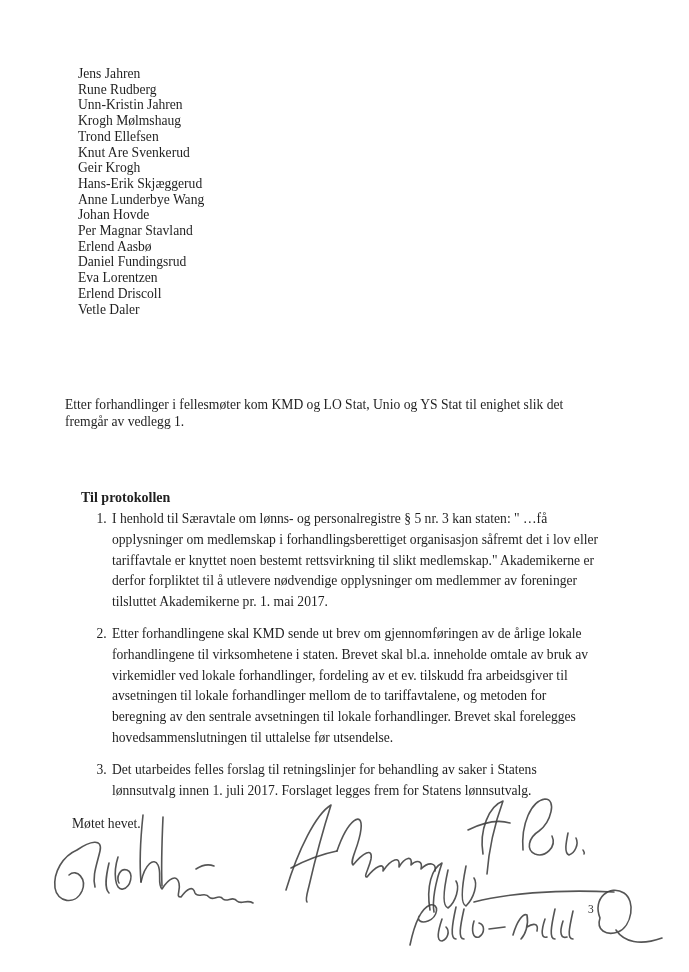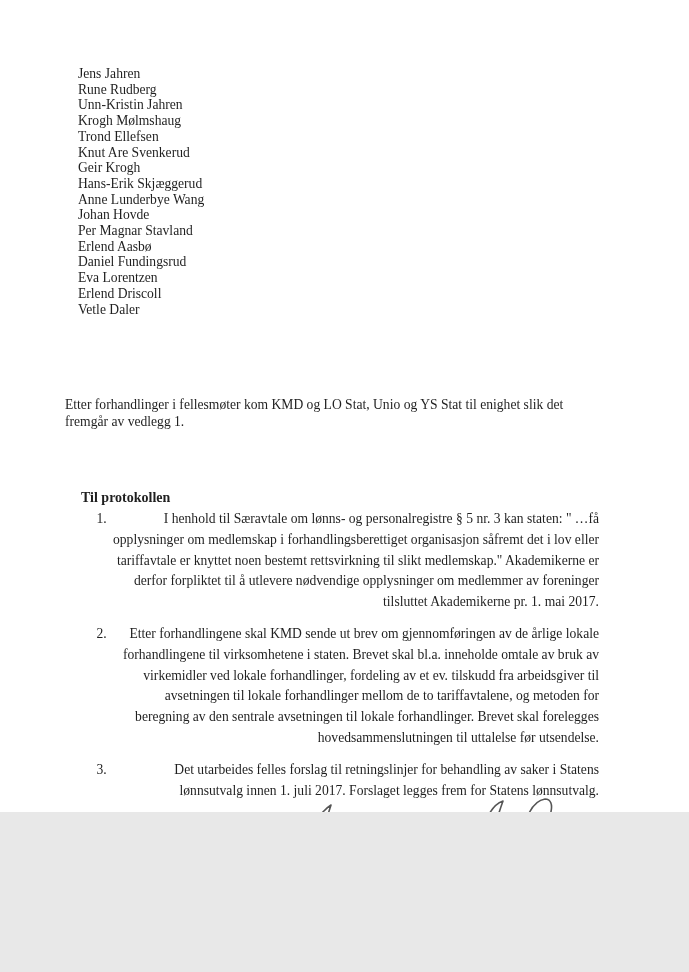--- a/index.html
+++ b/index.html
@@ -1,33 +1,33 @@
 <!DOCTYPE html>
 <html><head>
 <meta charset="utf-8">
 <style>
   html,body{margin:0;padding:0;background:#e8e8e8;}
   .page{
     position:relative;
-    width:689px;height:812px;
+    width:689px;height:972px;
     background:#ffffff;
     font-family:"Liberation Serif","DejaVu Serif",serif;
     color:#1f1f1f;
     overflow:hidden;
     margin:0 auto;
   }
   .abs{position:absolute;}
   .names{left:78px;top:66px;font-size:13.6px;line-height:15.7px;list-style:none;margin:0;padding:0;}
   .para{font-size:13.6px;line-height:16.5px;margin:0;width:535px;}
   .p1{left:65px;top:337px;}
   .p2{left:65px;top:367px;}
   .p3{left:65px;top:397px;}
   .p4{left:65px;top:445px;}
   .heading{left:65px;top:474px;font-size:14px;font-weight:bold;margin:16px;}
-  ol.protocol{left:65px;top:509px;margin:0;padding:0 0 0 45px;font-size:13.6px;line-height:20.8px;text-align:right;}
+  ol.protocol{left:65px;top:509px;margin:0;padding:0 0 0 45px;font-size:13.6px;line-height:20.8px;}
   ol.protocol li{width:487px;margin:0 0 11px 0;padding-left:2px;}
   .closing{left:72px;top:816px;font-size:13.6px;margin:0;}
   .pagenum{left:588px;top:903px;font-size:11.5px;margin:0;color:#2a2a2a;}
   svg.sig{position:absolute;overflow:visible;}
   svg.sig path{fill:none;stroke:#3d3d3d;stroke-width:1.6;stroke-linecap:round;stroke-linejoin:round;opacity:0.88;}
   .sig-left{left:46px;top:812px;}
   .sig-right{left:278px;top:788px;}
 </style>
 </head>
 <body>

